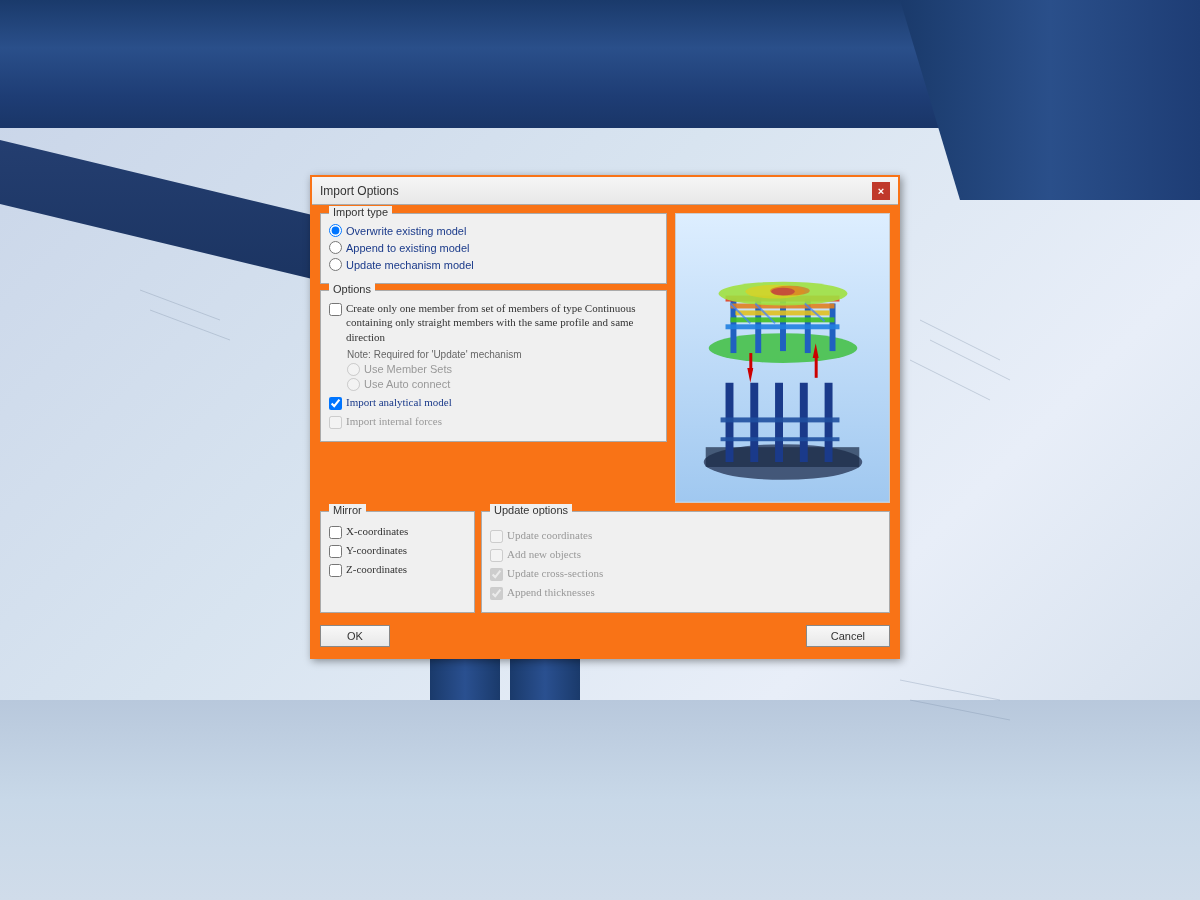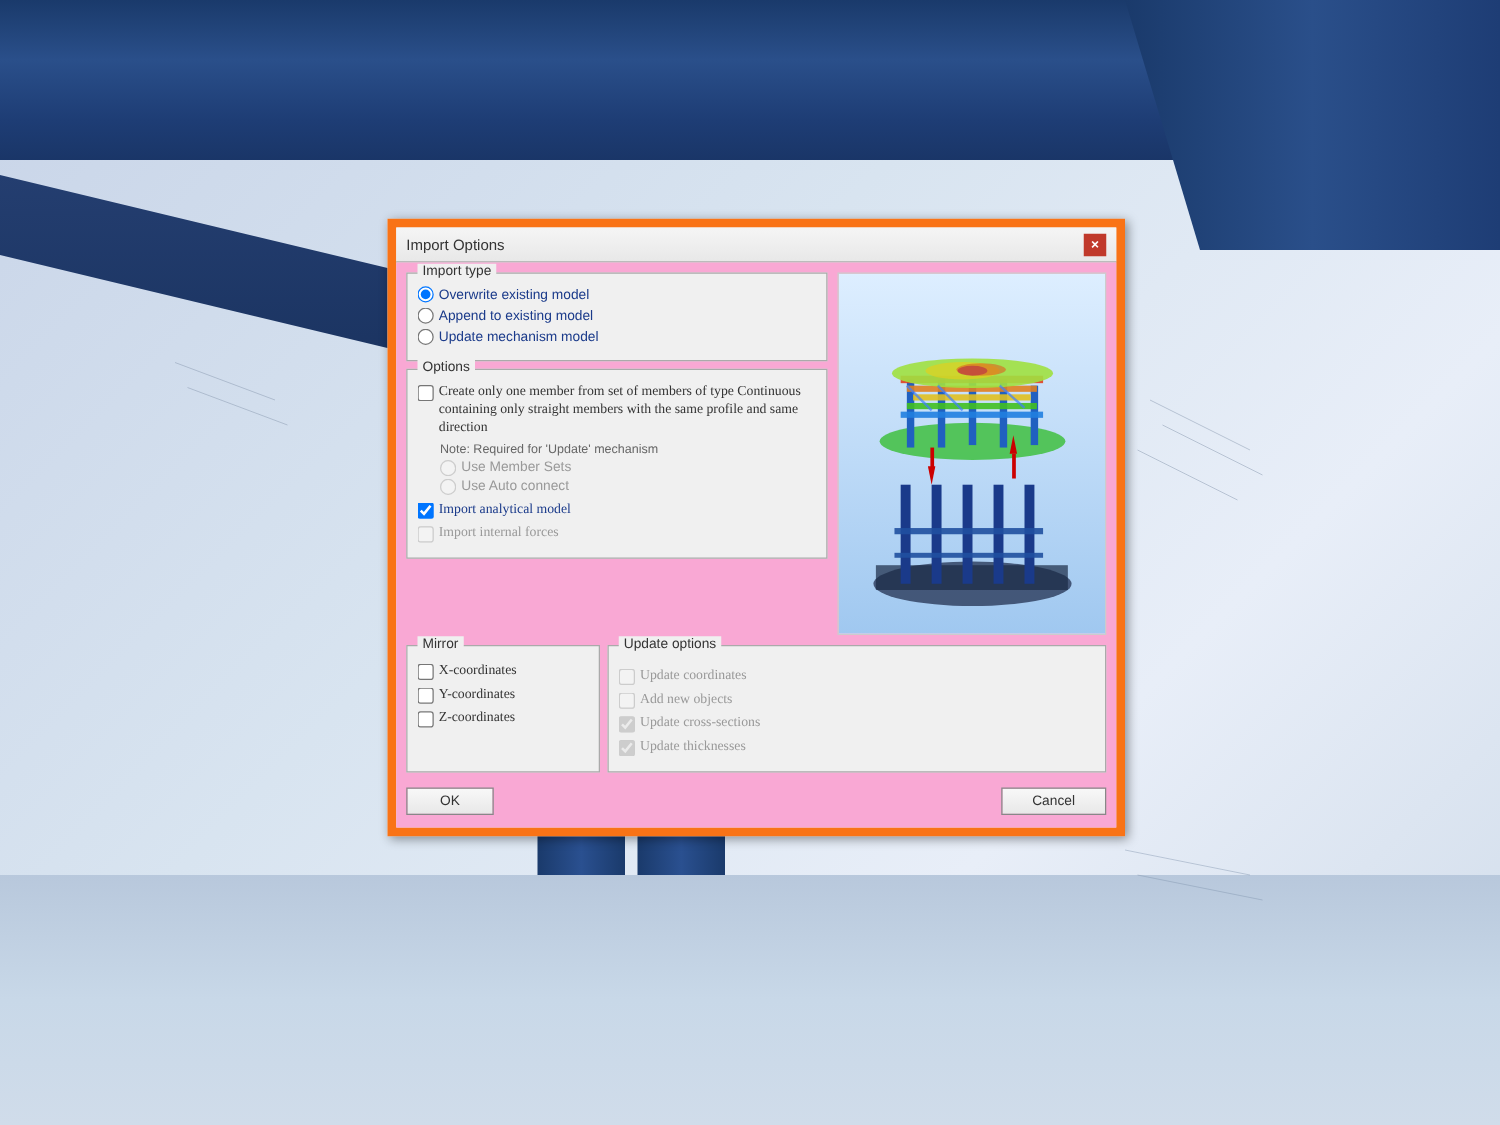--- a/index.html
+++ b/index.html
@@ -64,21 +64,21 @@
       background: linear-gradient(180deg, #b8c8dc 0%, #c8d8e8 50%, #d0dcea 100%);
     }
 
     
     .dialog {
       position: absolute;
       top: 175px;
       left: 310px;
       width: 590px;
       background: #f0f0f0;
-      border: 7px solid #f97316;
+      border: 2px solid #f97316;
       box-shadow: 2px 2px 8px rgba(0,0,0,0.4);
     }
 
     
     .dialog-titlebar {
       background: linear-gradient(180deg, #f5f5f5 0%, #e8e8e8 100%);
       border-bottom: 1px solid #aaa;
       padding: 4px 8px;
       display: flex;
       align-items: center;
@@ -100,21 +100,21 @@
       cursor: pointer;
       display: flex;
       align-items: center;
       justify-content: center;
       font-weight: bold;
     }
 
     
     .dialog-body {
       padding: 8px;
-      background: #f9a8d4;
+      background: #f97316;
     }
 
     
     .top-section {
       display: flex;
       gap: 8px;
       margin-bottom: 8px;
     }
 
     
@@ -453,21 +453,21 @@
             <div class="check-option">
               <input type="checkbox" disabled="" style="">
               <span class="check-label disabled">Add new objects</span>
             </div>
             <div class="check-option">
               <input type="checkbox" checked="" disabled="" style="">
               <span class="check-label disabled">Update cross-sections</span>
             </div>
             <div class="check-option">
               <input type="checkbox" checked="" disabled="" style="">
-              <span class="check-label disabled">Update thicknesses</span>
+              <span class="check-label disabled">Append thicknesses</span>
             </div>
           </div>
 
         </div>
       </div>
     </div>
 
     <div class="dialog-footer">
       <button class="btn">OK</button>
       <button class="btn">Cancel</button>

